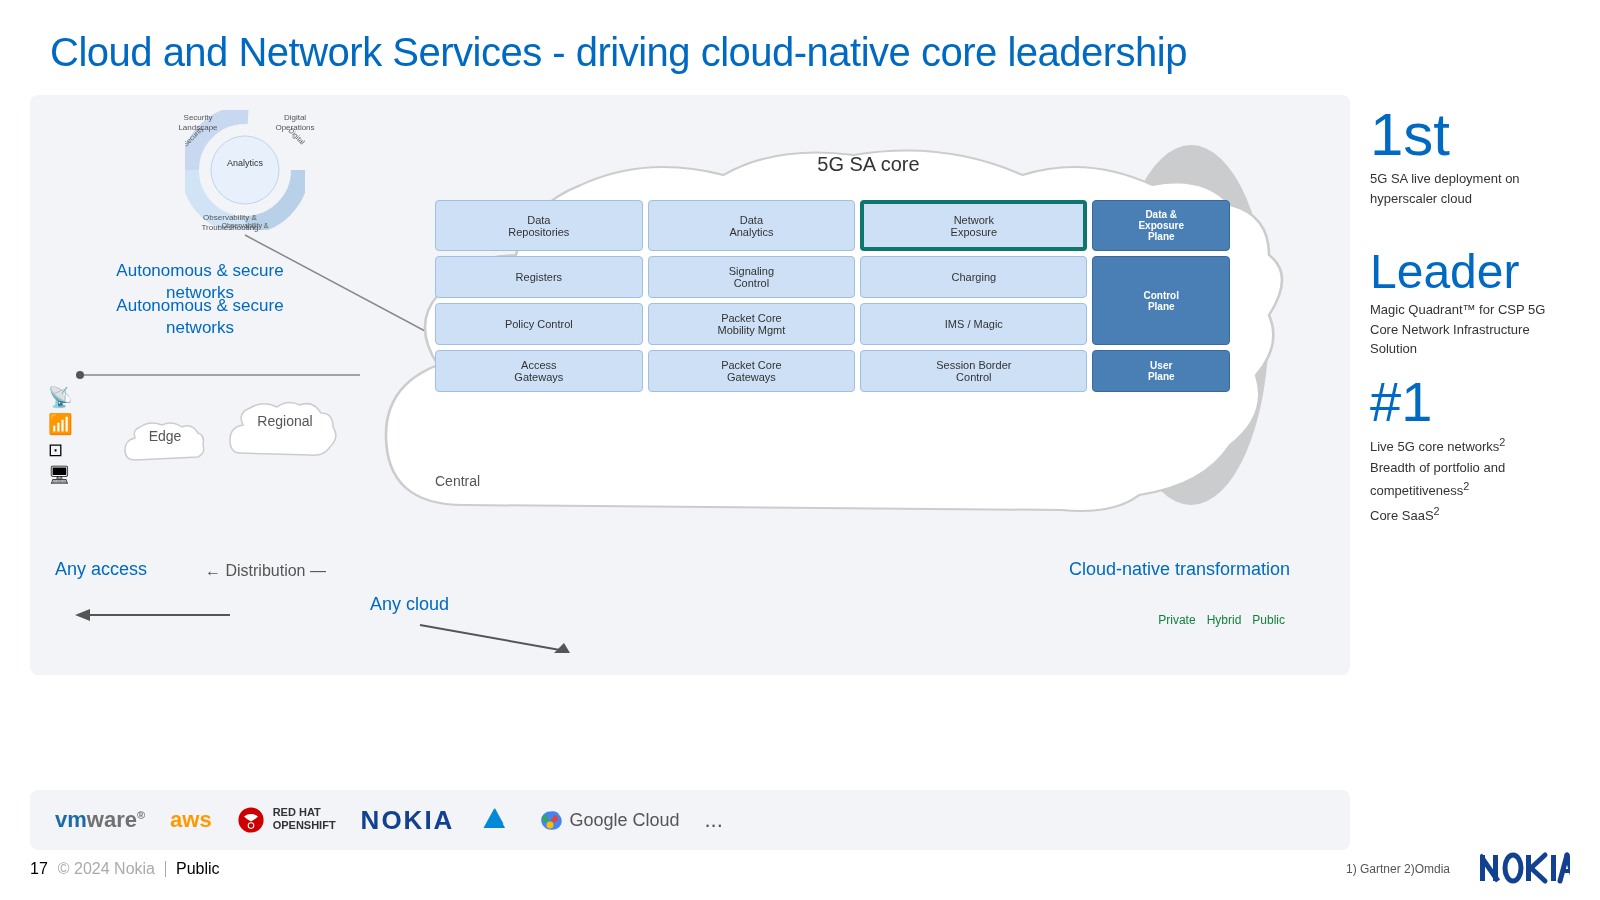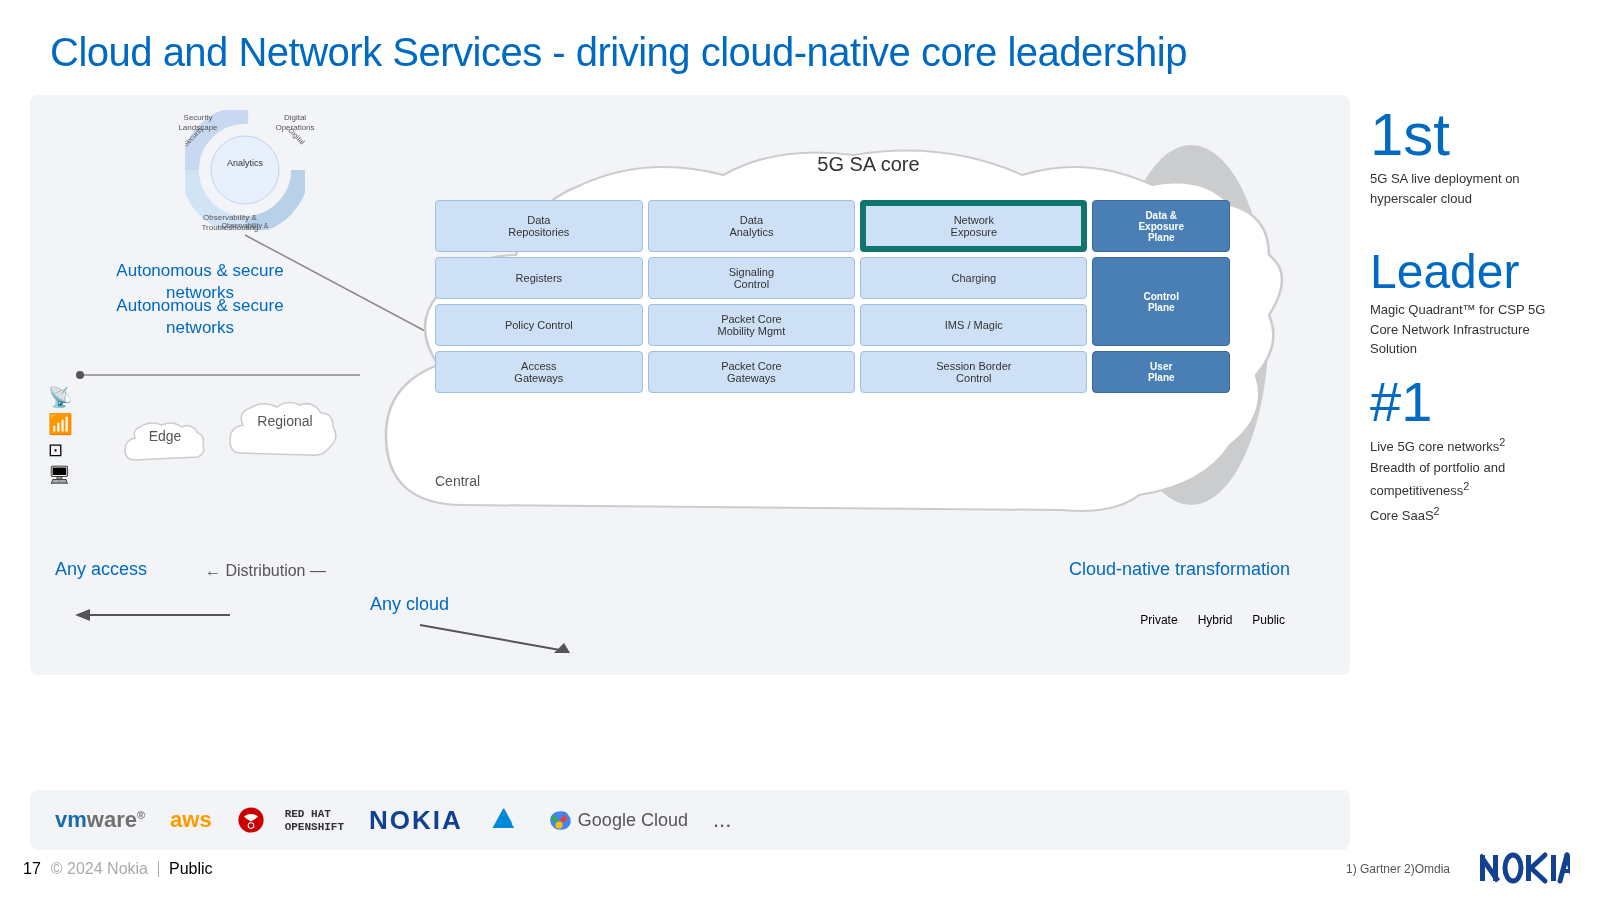--- a/index.html
+++ b/index.html
@@ -106,21 +106,21 @@
       
       <div style="position:absolute; top:28px; left:50%; transform:translateX(-10%); font-size:20px; color:#333; font-weight:400; white-space:nowrap;">5G SA core</div>
 
       
       <div style="position:absolute; top:70px; left:70px; right:60px;">
         <table style="width:100%; border-collapse:separate; border-spacing:5px;">
           <tbody>
               <tr>
             <td style="background:#cde0f5;border:1px solid #a0c0e0;border-radius:4px;padding:8px 4px;font-size:11px;text-align:center;color:#333;">Data<br>Repositories</td>
             <td style="background:#cde0f5;border:1px solid #a0c0e0;border-radius:4px;padding:8px 4px;font-size:11px;text-align:center;color:#333;">Data<br>Analytics</td>
-            <td style="background:#cde0f5;border:6px solid #0f766e;border-radius:4px;padding:8px 4px;font-size:11px;text-align:center;color:#333;">Network<br>Exposure</td>
+            <td style="background:#cde0f5;border:4px solid #0f766e;border-radius:4px;padding:8px 4px;font-size:11px;text-align:center;color:#333;">Network<br>Exposure</td>
             <td style="background:#4a7fb5;border:1px solid #3a6a9a;border-radius:4px;padding:8px 2px;font-size:10px;text-align:center;color:#fff;font-weight:600;">Data &amp;<br>Exposure<br>Plane</td>
           </tr>
           <tr>
             <td style="background:#cde0f5;border:1px solid #a0c0e0;border-radius:4px;padding:8px 4px;font-size:11px;text-align:center;color:#333;">Registers</td>
             <td style="background:#cde0f5;border:1px solid #a0c0e0;border-radius:4px;padding:8px 4px;font-size:11px;text-align:center;color:#333;">Signaling<br>Control</td>
             <td style="background:#cde0f5;border:1px solid #a0c0e0;border-radius:4px;padding:8px 4px;font-size:11px;text-align:center;color:#333;">Charging</td>
             <td rowspan="2" style="background:#4a7fb5;border:1px solid #3a6a9a;border-radius:4px;padding:8px 4px;font-size:10px;text-align:center;color:#fff;font-weight:600;vertical-align:middle;">Control<br>Plane</td>
           </tr>
           <tr>
             <td style="background:#cde0f5;border:1px solid #a0c0e0;border-radius:4px;padding:8px 4px;font-size:11px;text-align:center;color:#333;">Policy Control</td>
@@ -166,21 +166,21 @@
     <div style="position:absolute; bottom:95px; left:25px; color:#0069c2; font-size:18px; font-weight:500;">Any access</div>
 
     <div style="position:absolute; bottom:95px; left:175px; color:#555; font-size:16px;">
       ←&nbsp;<span>Distribution</span>&nbsp;—
     </div>
 
     <div style="position:absolute; bottom:60px; left:340px; color:#0069c2; font-size:18px; font-weight:500;">Any cloud</div>
 
     <div style="position:absolute; bottom:95px; right:60px; color:#0069c2; font-size:18px; font-weight:500;">Cloud-native transformation</div>
 
-    <div style="position:absolute; bottom:48px; right:65px; font-size:12px; color:#000000; display:flex; gap:20px;">
+    <div style="position:absolute; bottom:48px; right:65px; font-size:12px; color:#15803d; display:flex; gap:11px;">
       <span>Private</span>
       <span>Hybrid</span>
       <span>Public</span>
     </div>
 
   </div>
 
   <div class="right-panel">
 
     <div style="margin-bottom:8px;">
@@ -210,21 +210,21 @@
   <div style="display:flex;align-items:center;gap:0;">
     <span style="color:#717171;font-size:22px;font-weight:900;">
       <span style="color:#1a6bab;font-weight:900;">vm</span>ware<sup style="font-size:11px;">®</sup>
     </span>
   </div>
 
   <div style="font-size:22px;font-weight:900;color:#333;">
     <span style="color:#f90;">aws</span>
   </div>
 
-  <div style="display:flex;align-items:flex-end;gap:20px;font-family:Liberation Mono, monospace;">
+  <div style="display:flex;align-items:flex-start;gap:8px;">
     <svg width="28" height="28" viewBox="0 0 40 40">
       <circle cx="20" cy="20" r="18" fill="#cc0000"></circle>
       <path d="M10,15 Q20,8 30,15 Q25,20 20,22 Q15,20 10,15Z" fill="white"></path>
       <circle cx="20" cy="28" r="4" fill="#cc0000" stroke="white" stroke-width="1.5"></circle>
     </svg>
     <div style="font-size:11px;font-weight:700;color:#333;line-height:1.2;">RED HAT<br>OPENSHIFT</div>
   </div>
 
   <div style="font-size:26px;font-weight:900;color:#124191;letter-spacing:2px;">NOKIA</div>
 
@@ -243,21 +243,21 @@
       <circle cx="14" cy="18" r="5" fill="#34a853"></circle>
       <circle cx="26" cy="18" r="5" fill="#ea4335"></circle>
       <circle cx="20" cy="27" r="5" fill="#fbbc05"></circle>
       <circle cx="20" cy="14" r="5" fill="#4285f4"></circle>
     </svg>
     <span style="font-size:18px;color:#555;font-weight:400;">Google Cloud</span>
   </div>
   <div style="font-size:22px;color:#555;font-weight:400;">...</div>
 </div>
 
-<div style="position:absolute; bottom:14px; left:23px; right:30px; display:flex; align-items:center; justify-content:space-between;">
+<div style="position:absolute; bottom:14px; left:30px; right:30px; display:flex; align-items:center; justify-content:space-between;">
   <div style="display:flex; align-items:center; gap:10px;">
     <span>17</span>
     <span style="color:#aaa;">© 2024 Nokia</span>
     <span style="width:1px;height:16px;background:#aaa;display:inline-block;"></span>
     <span>Public</span>
   </div>
   <div style="display:flex; align-items:center; gap:30px;">
     <span style="font-size:12px;color:#555;">1) Gartner   2)Omdia</span>
 
     <div style="display:flex; align-items:center; gap:2px;">

